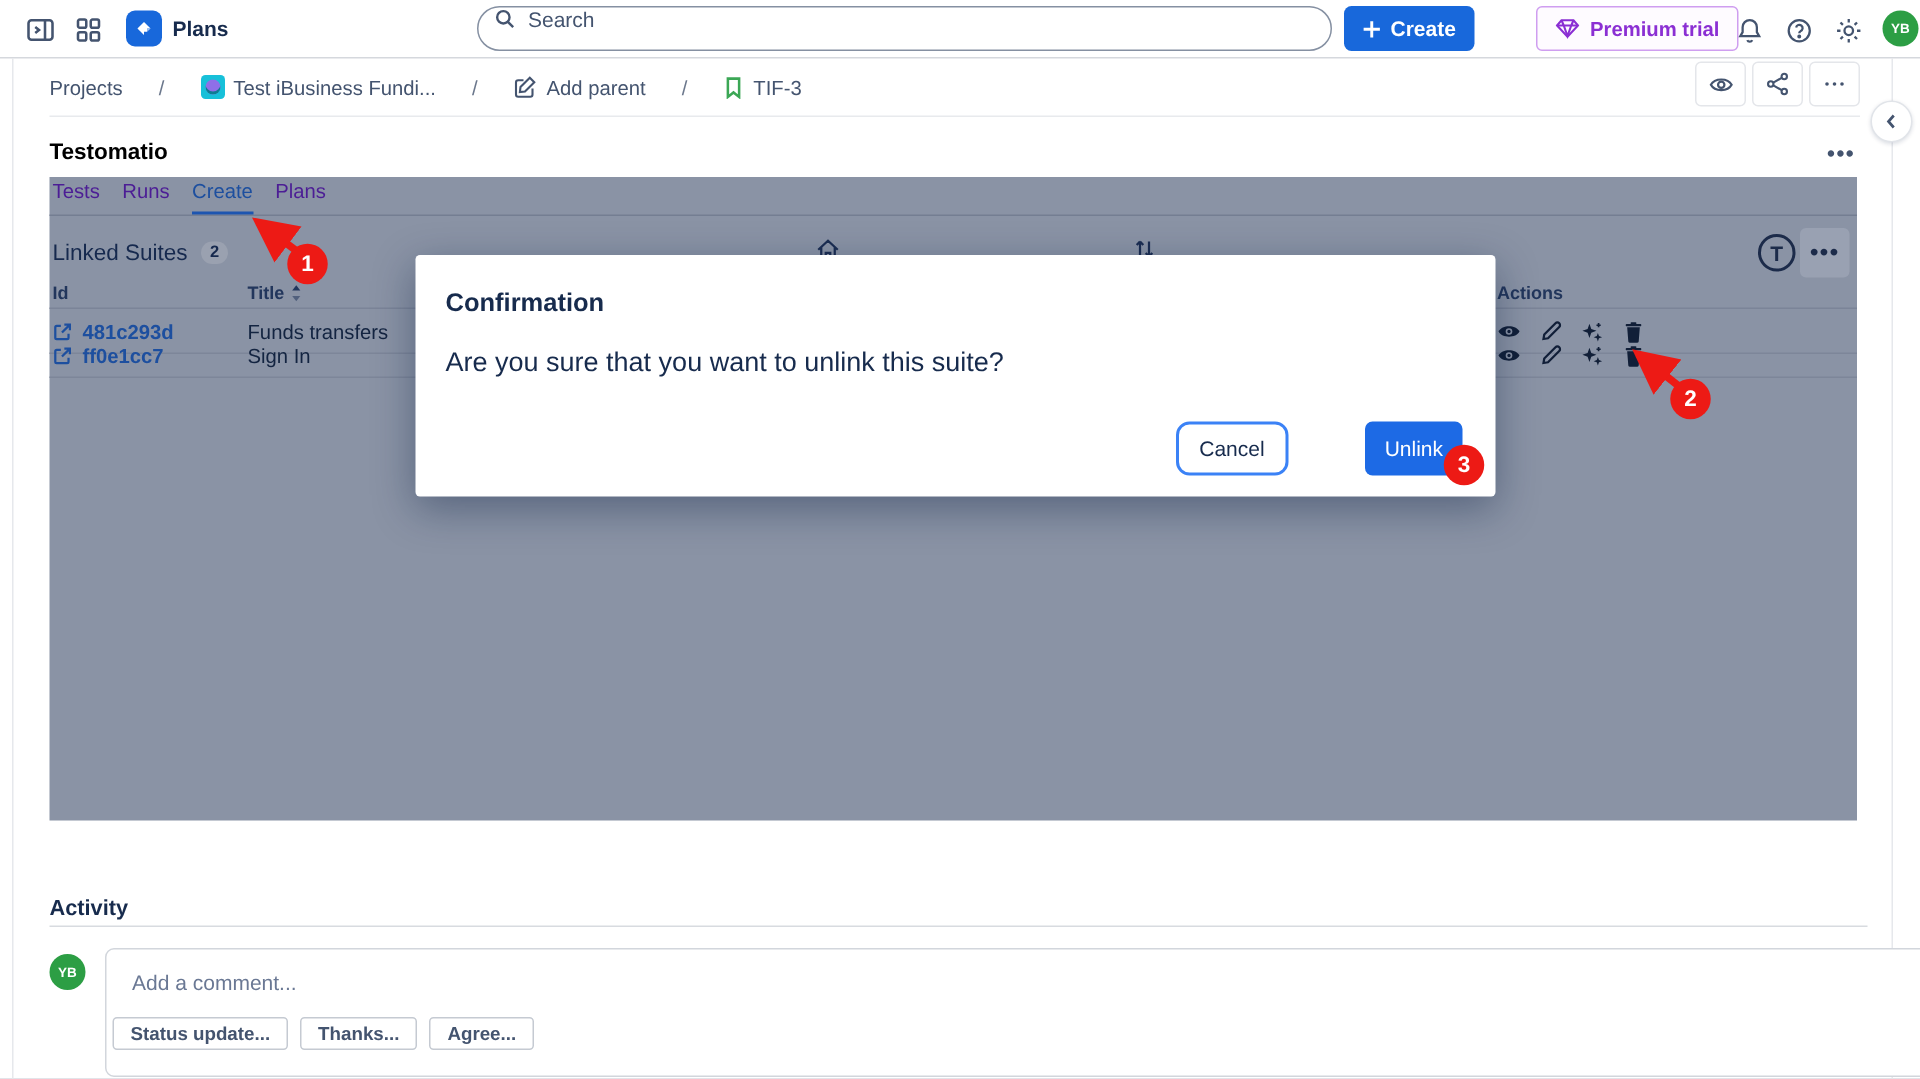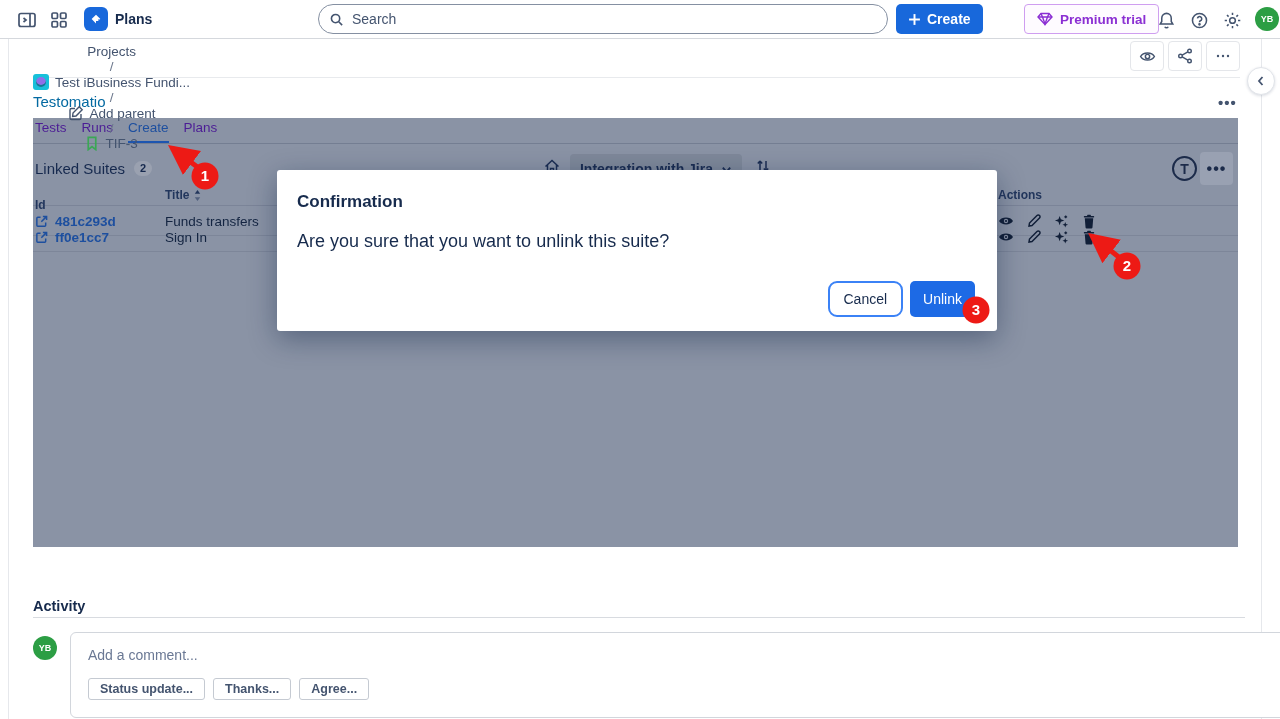--- a/index.html
+++ b/index.html
@@ -10,57 +10,57 @@
   
   .topnav { position:absolute; left:0; top:0; width:1280px; height:39px;
     background:#fff; border-bottom:1px solid #d5d8dd; z-index:30; }
   .nav-icon-btn { position:absolute; top:9px; width:22px; height:22px; color:#44546f;
     display:flex; align-items:center; justify-content:center; cursor:pointer; }
   .jira-logo { position:absolute; left:84px; top:7px; width:24px; height:24px;
     border-radius:6px; background:#1868db; display:flex; align-items:center; justify-content:center; }
   .jira-name { position:absolute; left:115px; top:11px; font-size:14px; font-weight:700; color:#172b4d; }
   .search-box { position:absolute; left:318px; top:4px; width:570px; height:30px;
     border:1px solid #8590a2; border-radius:15px; background:#fff;
-    display:flex; align-items:center; padding:0 10px; gap:8px; }
+    display:flex; align-items:flex-start; padding:0 10px; gap:8px; }
   .search-box span { font-size:14px; color:#44546f; }
   .create-btn { position:absolute; left:896px; top:4px; height:30px; padding:0 12px;
     background:#1868db; color:#fff; border:none; border-radius:5px; font-size:14px;
     font-weight:600; display:flex; align-items:center; gap:6px; cursor:pointer;
     font-family:"Liberation Sans",sans-serif; }
   .premium-btn { position:absolute; left:1024px; top:4px; height:30px; padding:12px 12px;
     background:#fefbff; border:1px solid #cf9ef0; border-radius:4px; color:#8b2fd3;
     font-size:13.5px; font-weight:700; display:flex; align-items:center; gap:7px; cursor:pointer;
     font-family:"Liberation Sans",sans-serif; }
   .avatar { border-radius:50%; background:#2c9e44; color:#fff; font-weight:700;
     display:flex; align-items:center; justify-content:center; }
   .avatar.top { position:absolute; left:1255px; top:7px; width:24px; height:24px; font-size:9px; }
 
   
   .crumb-row { position:absolute; left:33px; top:44px; height:28px; display:flex;
-    align-items:center; gap:0; font-size:13.5px; color:#44546f; z-index:5;flex-direction:column; }
+    align-items:center; gap:24px; font-size:13.5px; color:#44546f; z-index:5; }
   .crumb { display:flex; align-items:center; gap:6px; cursor:pointer; color:#44546f; }
   .crumb-sep { color:#6b778c; }
   .proj-ico { width:16px; height:16px; border-radius:3px;
     background:#17c0d9; position:relative; overflow:hidden; }
   .proj-ico::after { content:""; position:absolute; left:3px; top:3px; width:10px; height:10px;
     border-radius:50%; background:#8f6fe8; box-shadow:inset 0 -2px 0 #0e7d92; }
   .crumb-actions { position:absolute; top:41px; right:40px; display:flex; gap:4px; z-index:5; }
   .crumb-actions .icon-btn { width:34px; height:30px; border:1px solid #e4e6ea; border-radius:4px;
     background:#fff; color:#44546f; display:flex; align-items:center; justify-content:center; cursor:pointer; }
   .crumb-divider { position:absolute; left:33px; top:77px; width:1207px; height:1px; background:#e8eaed; }
 
   
   .left-rail { position:absolute; left:8px; top:39px; width:1px; height:680px; background:#e6e8ec; }
   .right-rail { position:absolute; left:1261px; top:39px; width:1px; height:680px; background:#e6e8ec; }
   .collapse-btn { position:absolute; left:1247px; top:67px; width:28px; height:28px; border-radius:50%;
     background:#fff; border:1px solid #e1e4e9; box-shadow:0 1px 3px rgba(9,30,66,.15);
     display:flex; align-items:center; justify-content:center; color:#44546f; cursor:pointer; z-index:6; }
 
   
-  .section-title { position:absolute; left:33px; top:93px; font-size:15px; font-weight:400; color:#0369a1; }
+  .section-title { position:absolute; left:33px; top:93px; font-size:15px; font-weight:700; color:#000000; }
   .section-more { position:absolute; left:1218px; top:94px; color:#44546f; cursor:pointer;
     font-size:15px; letter-spacing:1px; font-weight:700; }
 
   
   .panel { position:absolute; left:33px; top:118px; width:1205px; height:429px;
     background:#8a93a5; color:#1a2b4f; z-index:1; }
   .tabbar { position:absolute; left:0; top:0; width:100%; height:26px;
     border-bottom:1px solid #747e92; display:flex; gap:15px; padding-left:2px; }
   .tab { font-size:13.5px; color:#4c1d95; height:25px; line-height:20px; cursor:pointer; }
   .tab.active { color:#1d4f9f; font-weight:500; border-bottom:2px solid #1d55b0; }
@@ -74,21 +74,21 @@
     gap:8px; font-size:14px; font-weight:600; color:#1b2d52; cursor:pointer; }
   .sort-ico { position:absolute; left:722px; top:40px; color:#1b2d52; }
   .t-logo { position:absolute; left:1139px; top:38px; width:25px; height:25px; border-radius:50%;
     border:2px solid #1c2b4a; display:flex; align-items:center; justify-content:center;
     font-size:14px; font-weight:700; color:#1c2b4a; cursor:pointer; }
   .panel-more { position:absolute; left:1167px; top:34px; width:33px; height:33px; background:#99a1b2;
     border-radius:4px; display:flex; align-items:center; justify-content:center; color:#1c2b4a;
     font-weight:700; letter-spacing:1px; cursor:pointer; }
   .thead { position:absolute; left:0; top:66px; width:100%; height:22px;
     font-size:12px; font-weight:700; color:#22365c; border-bottom:1px solid #7b8498; }
-  .th-id { position:absolute; left:2px; top:4px;margin-top:10px; }
+  .th-id { position:absolute; left:2px; top:4px; }
   .th-title { position:absolute; left:132px; top:4px; display:flex; gap:4px; align-items:center; }
   .th-actions { position:absolute; left:965px; top:4px; }
   .trow { position:absolute; left:0; width:100%; height:30px; border-bottom:1px solid #7d8699; }
   .trow.r1 { top:88px; } .trow.r2 { top:104px; }
   .cell-id { position:absolute; left:2px; top:0; height:30px; display:flex; align-items:center; gap:7px;
     color:#1d4f9f; font-size:13.5px; font-weight:700; cursor:pointer; }
   .cell-title { position:absolute; left:132px; top:0; height:30px; display:flex; align-items:center;
     color:#132441; font-size:13.5px; }
   .cell-actions { position:absolute; left:965px; top:0; height:30px; display:flex; align-items:center;
     gap:13px; color:#111f38; }
@@ -96,34 +96,34 @@
 
   
   .modal { position:absolute; left:277px; top:170px; width:720px; height:161px; background:#fff;
     border-radius:3px; box-shadow:0 8px 28px rgba(9,30,66,.4); z-index:10; }
   .modal-title { position:absolute; left:20px; top:22px; font-size:17px; font-weight:700; color:#172b4d; }
   .modal-msg { position:absolute; left:20px; top:61px; font-size:18px; color:#172b4d; }
   .modal-actions { position:absolute; right:22px; bottom:14px; display:flex; gap:7px; }
   .btn-cancel { height:36px; padding:0 14px; background:#fff; border:2px solid #3b82f6; border-radius:9px;
     font-size:14px; color:#172b4d; cursor:pointer; font-family:"Liberation Sans",sans-serif; }
   .btn-unlink { height:36px; padding:0 13px; background:#1d6ae5; border:none; border-radius:5px;
-    font-size:14px; color:#fff; font-weight:500; cursor:pointer; font-family:"Liberation Sans",sans-serif; }
+    font-size:14px; color:#fff; font-weight:500; cursor:pointer; font-family:"Liberation Sans",sans-serif;margin-left:44px; }
 
   
   .annot-layer { position:absolute; left:0; top:0; width:1280px; height:719px;
     z-index:20; pointer-events:none; }
 
   
   .activity-title { position:absolute; left:33px; top:598px; font-size:14.5px; font-weight:700; color:#172b4d; }
   .activity-divider { position:absolute; left:33px; top:617px; width:1212px; height:1px; background:#d8dbe0; }
   .avatar.cmt { position:absolute; left:33px; top:636px; width:24px; height:24px; font-size:9px; }
   .comment-box { position:absolute; left:70px; top:632px; width:1272px; height:86px;
     border:1px solid #d2d6dc; border-radius:6px; background:#fff; }
   .comment-ph { position:absolute; left:17px; top:14px; font-size:14px; color:#6a7894; }
-  .chips { position:absolute; left:17px; top:45px; display:flex; gap:8px; }
+  .chips { position:absolute; left:4px; top:45px; display:flex; gap:8px; }
   .chip { height:22px; padding:0 11px; border:1px solid #c5cad2; border-radius:3px; background:#fff;
     font-size:12.5px; font-weight:600; color:#44546f; cursor:pointer; display:flex; align-items:center;
     font-family:"Liberation Sans",sans-serif; }
 </style>
 </head>
 <body>
 
 <div class="topnav">
   <div class="nav-icon-btn" style="left:16px">
     <svg width="20" height="20" viewBox="0 0 20 20" fill="none" stroke="currentColor" stroke-width="1.7">
@@ -266,26 +266,20 @@
   <div class="linked-title">
     <span>Linked Suites</span>
     <span class="count-badge">2</span>
   </div>
 
   <div class="panel-toolbar-home">
     <svg width="18" height="18" viewBox="0 0 18 18" fill="none" stroke="currentColor" stroke-width="1.5">
       <path d="M2.5 8.5 L9 2.5 L15.5 8.5 M4.5 7 V15 h9 V7 M7.5 15 v-4.5 h3 V15"></path>
     </svg>
   </div>
-  <div class="integration-dd">
-    <span>Integration with Jira</span>
-    <svg width="11" height="11" viewBox="0 0 12 12" fill="none" stroke="currentColor" stroke-width="2">
-      <polyline points="2,4 6,8.5 10,4"></polyline>
-    </svg>
-  </div>
   <div class="sort-ico">
     <svg width="16" height="16" viewBox="0 0 16 16" fill="none" stroke="currentColor" stroke-width="1.5">
       <path d="M5 13 V3 M5 3 L2.8 5.4 M5 3 L7.2 5.4"></path>
         <path d="M11 3 v10 M11 13 l-2.2-2.4 M11 13 l2.2-2.4"></path>
     </svg>
   </div>
   <div class="t-logo">T</div>
   <div class="panel-more">•••</div>
 
   <div class="thead">

